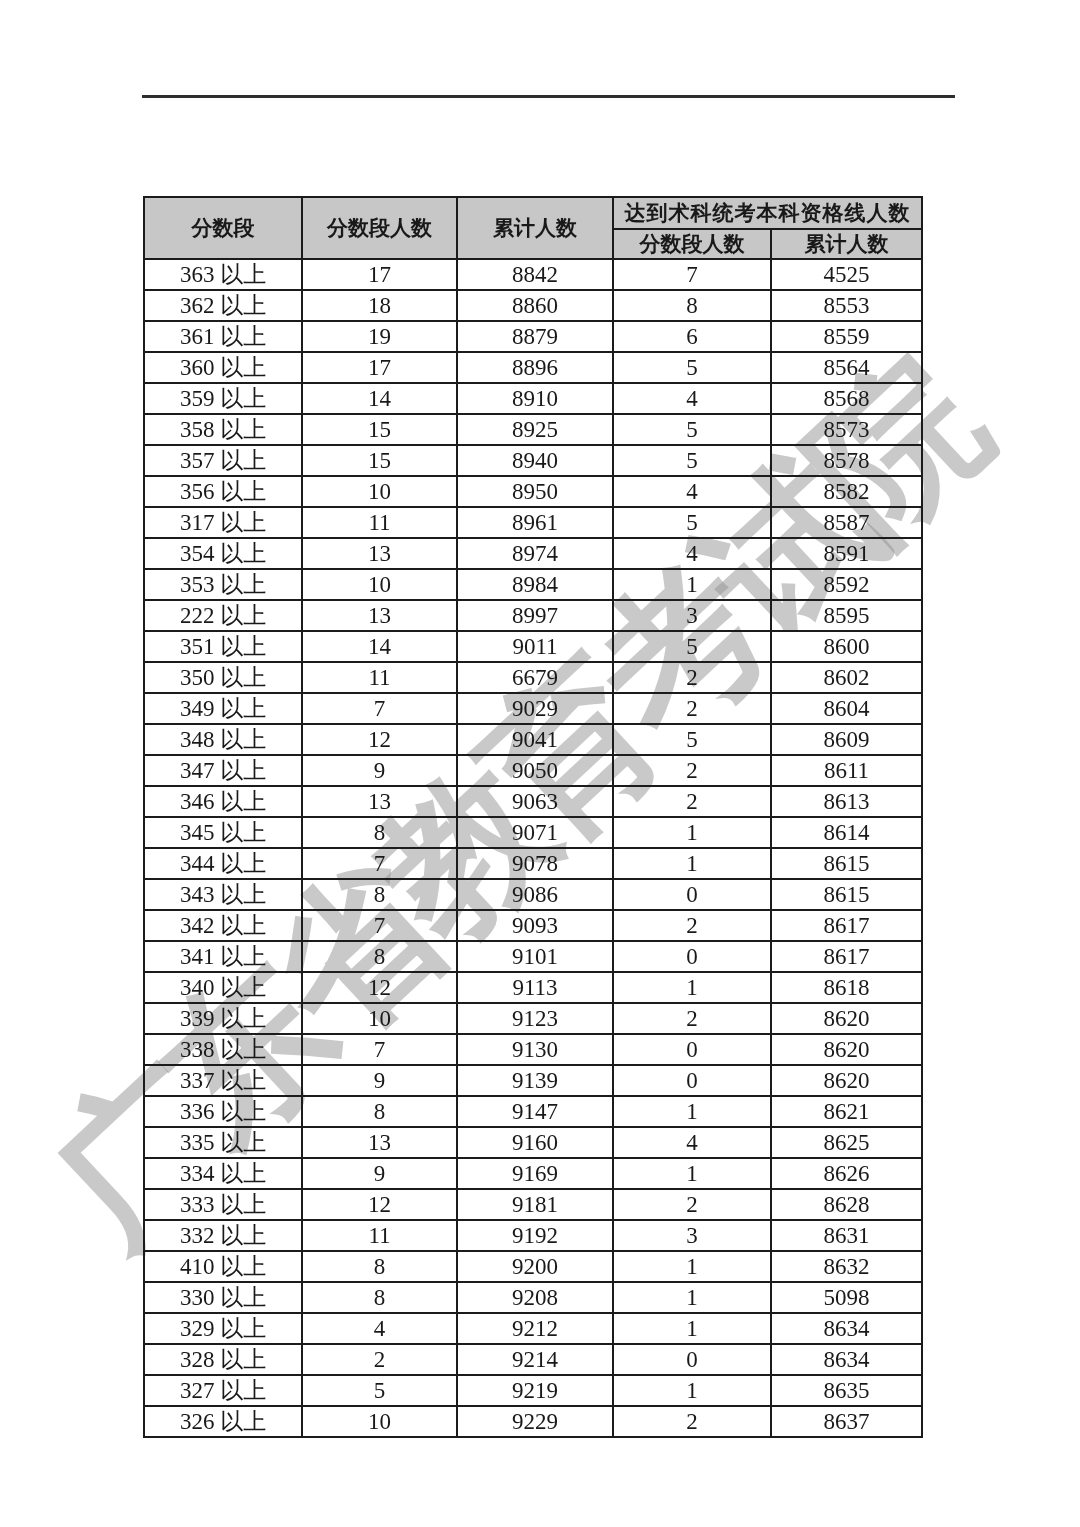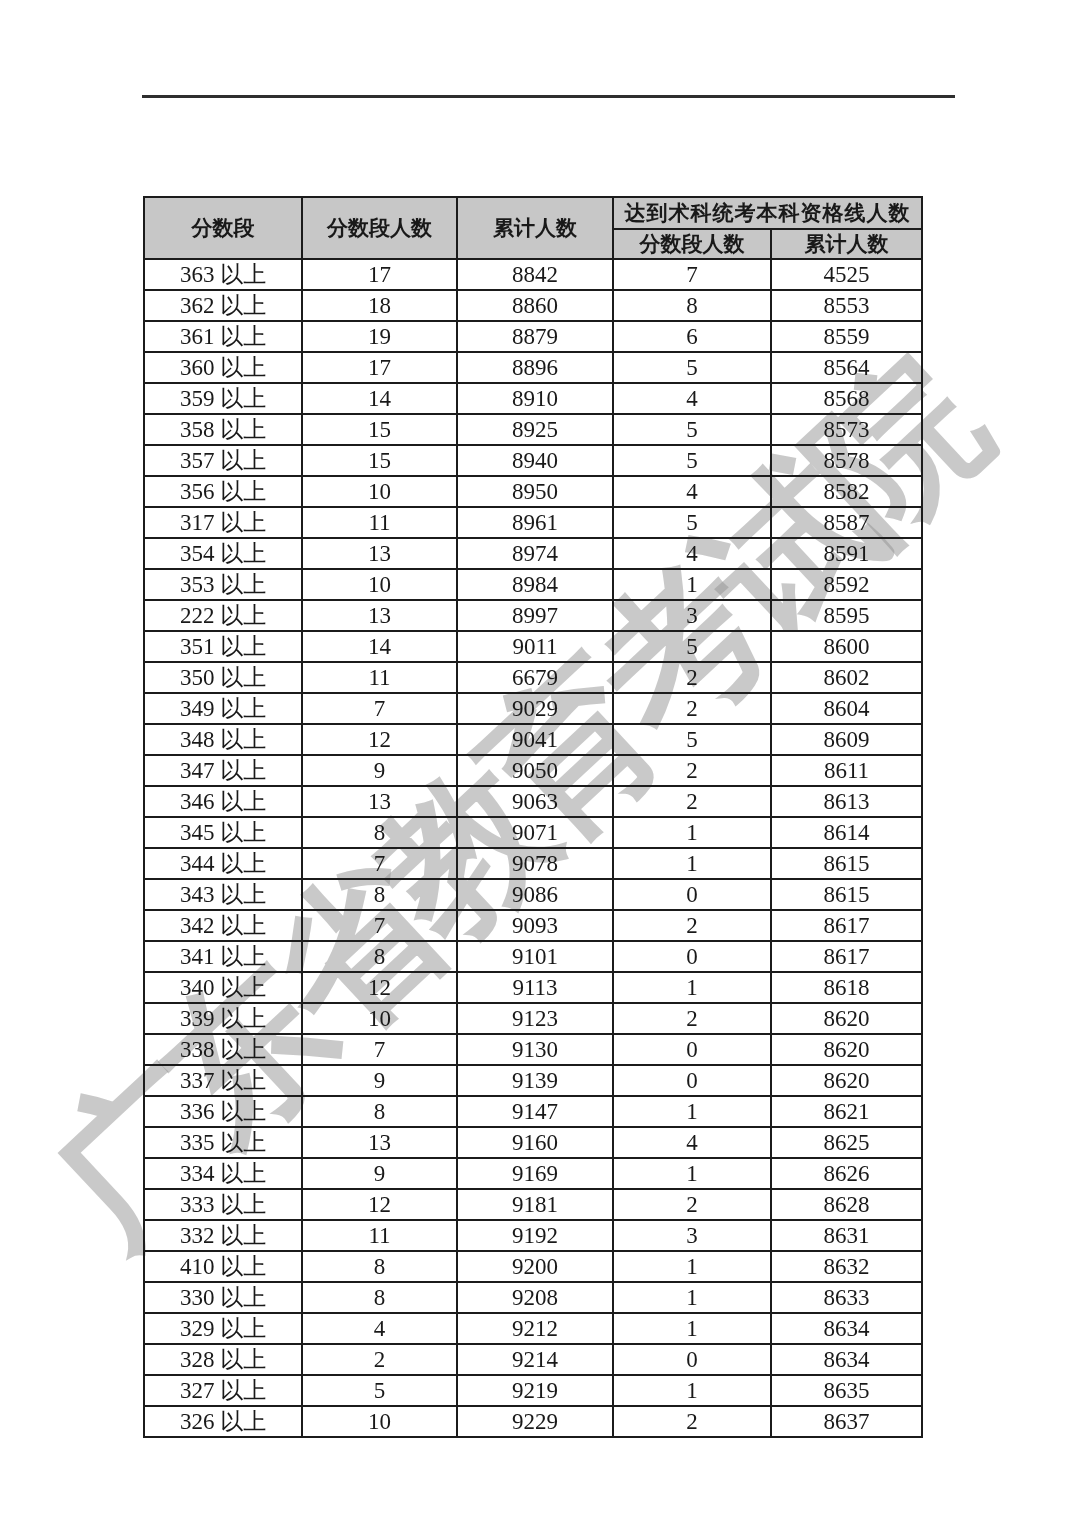--- a/index.html
+++ b/index.html
@@ -330,21 +330,21 @@
           <td>8</td>
           <td>9200</td>
           <td>1</td>
           <td>8632</td>
         </tr>
         <tr>
           <td>330 以上</td>
           <td>8</td>
           <td>9208</td>
           <td>1</td>
-          <td>8633</td>
+          <td>5098</td>
         </tr>
         <tr>
           <td>329 以上</td>
           <td>4</td>
           <td>9212</td>
           <td>1</td>
           <td>8634</td>
         </tr>
         <tr>
           <td>328 以上</td>

